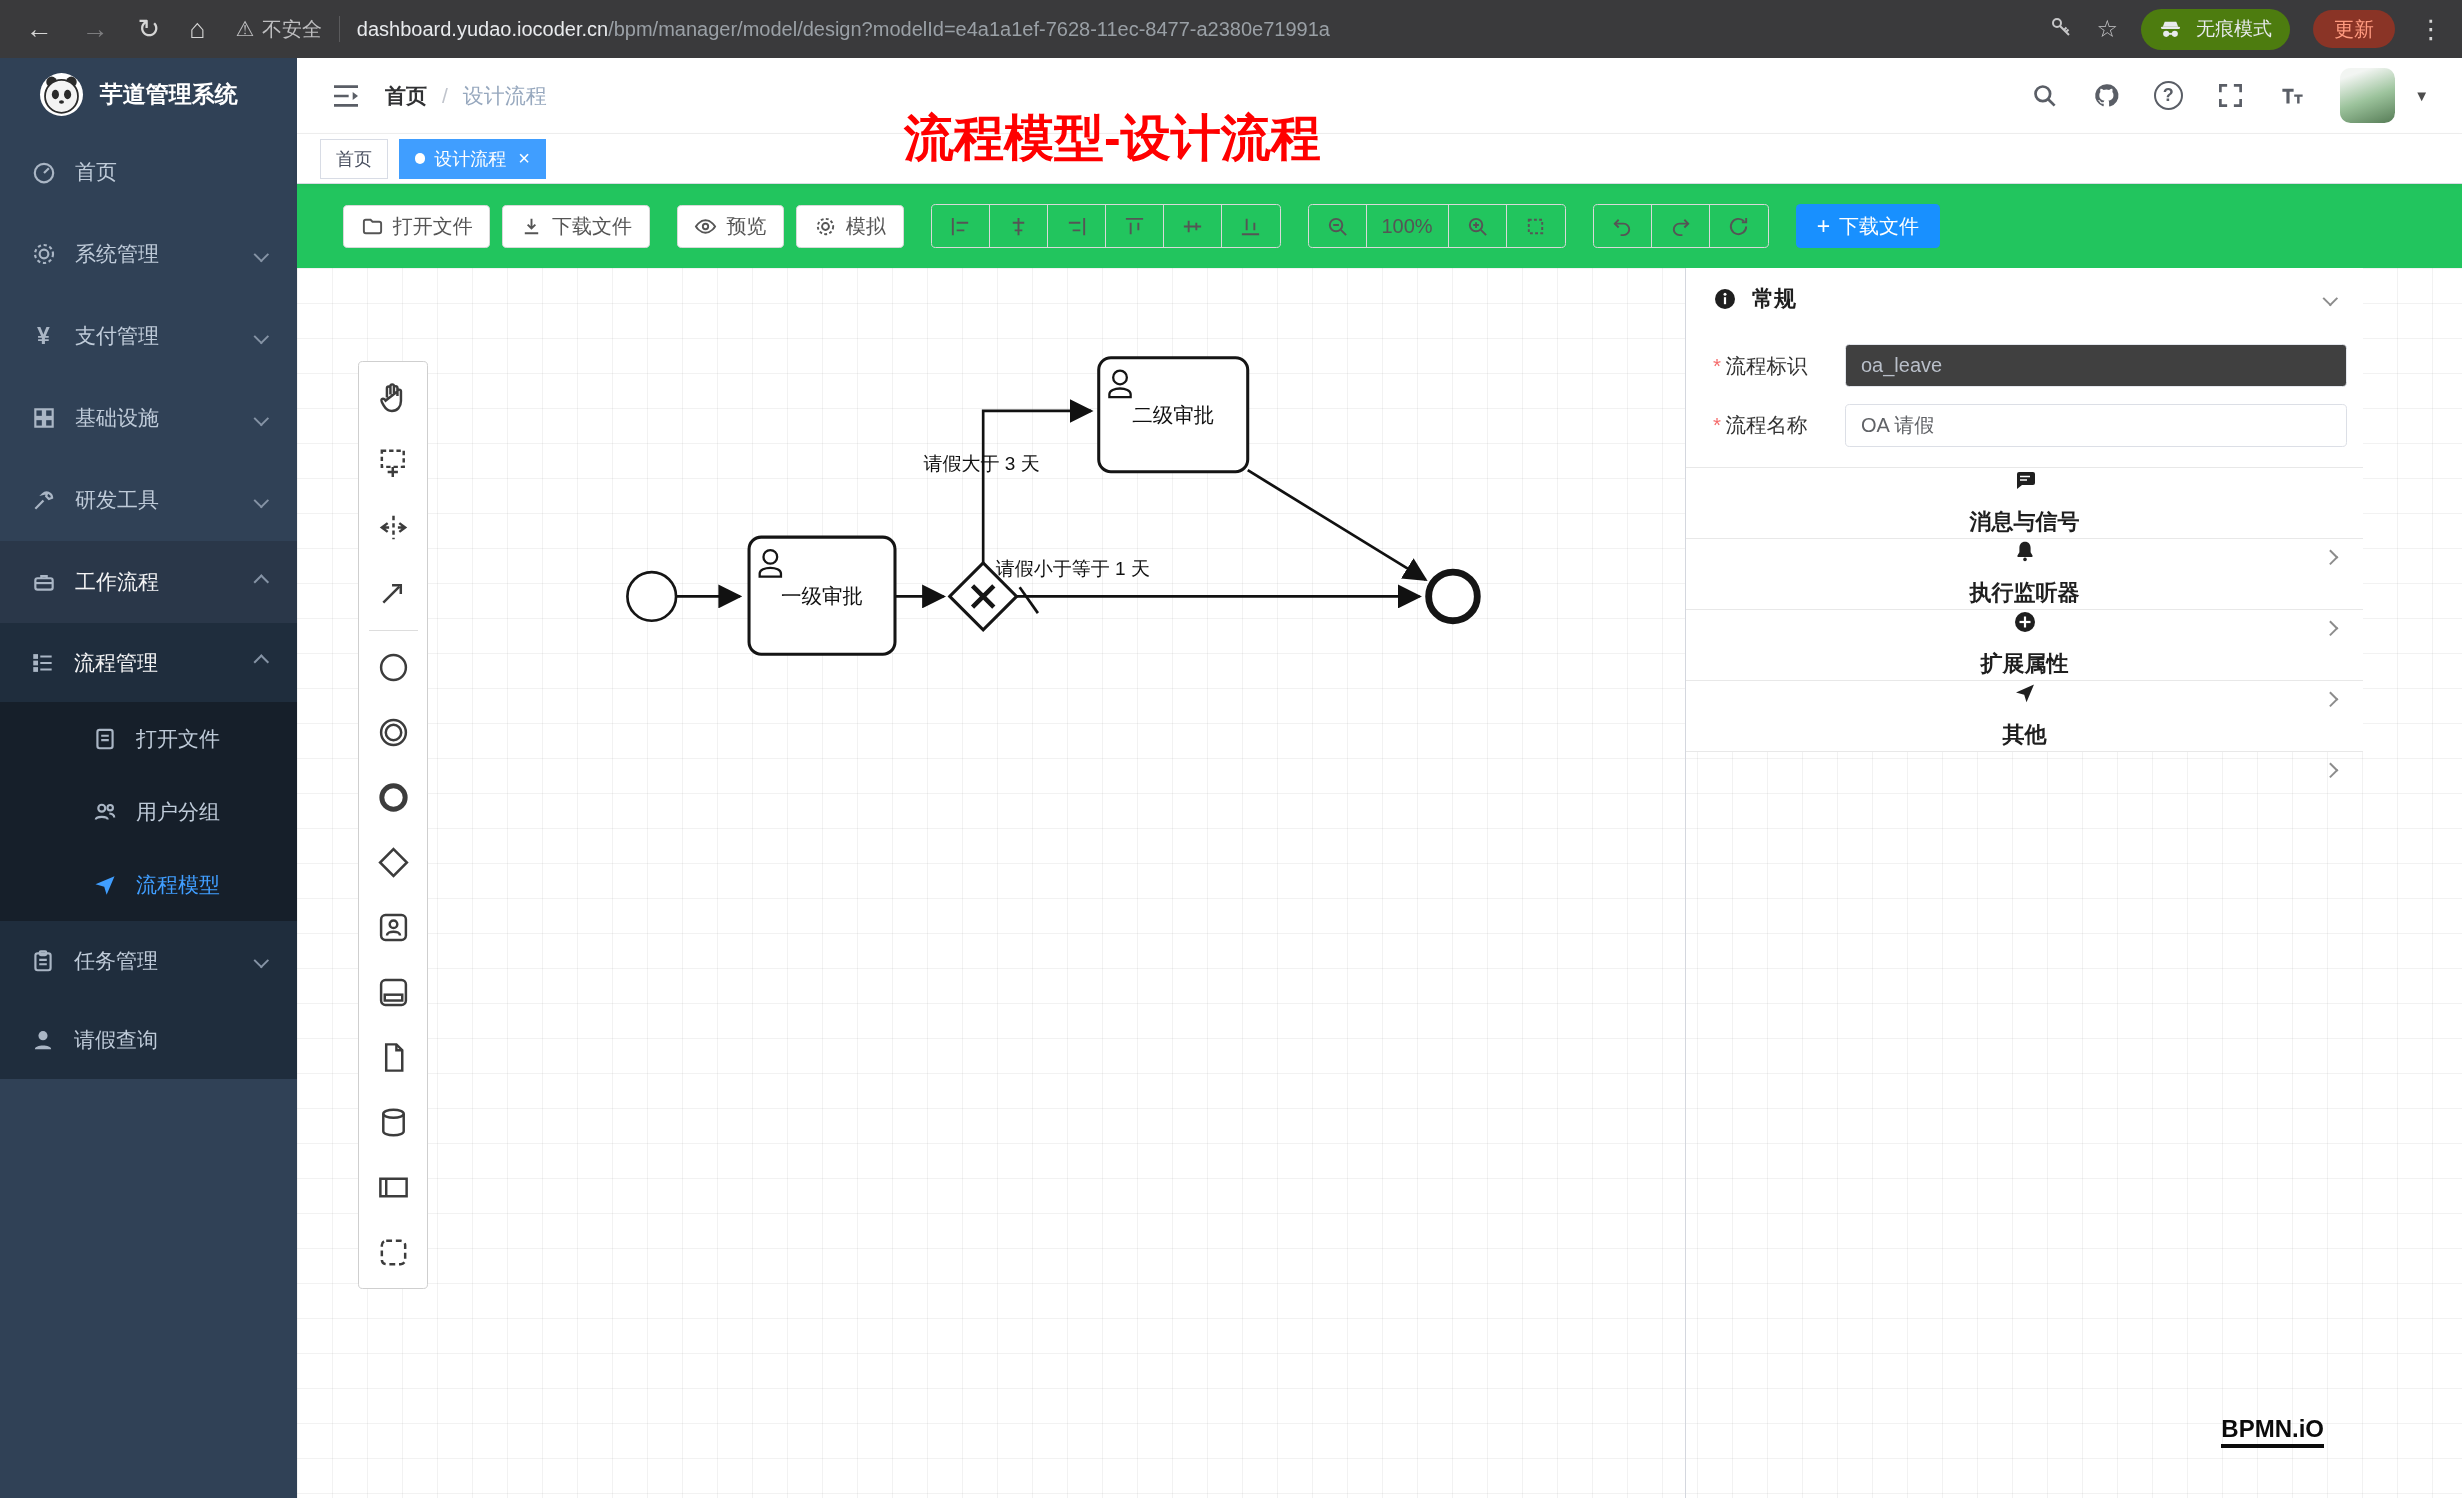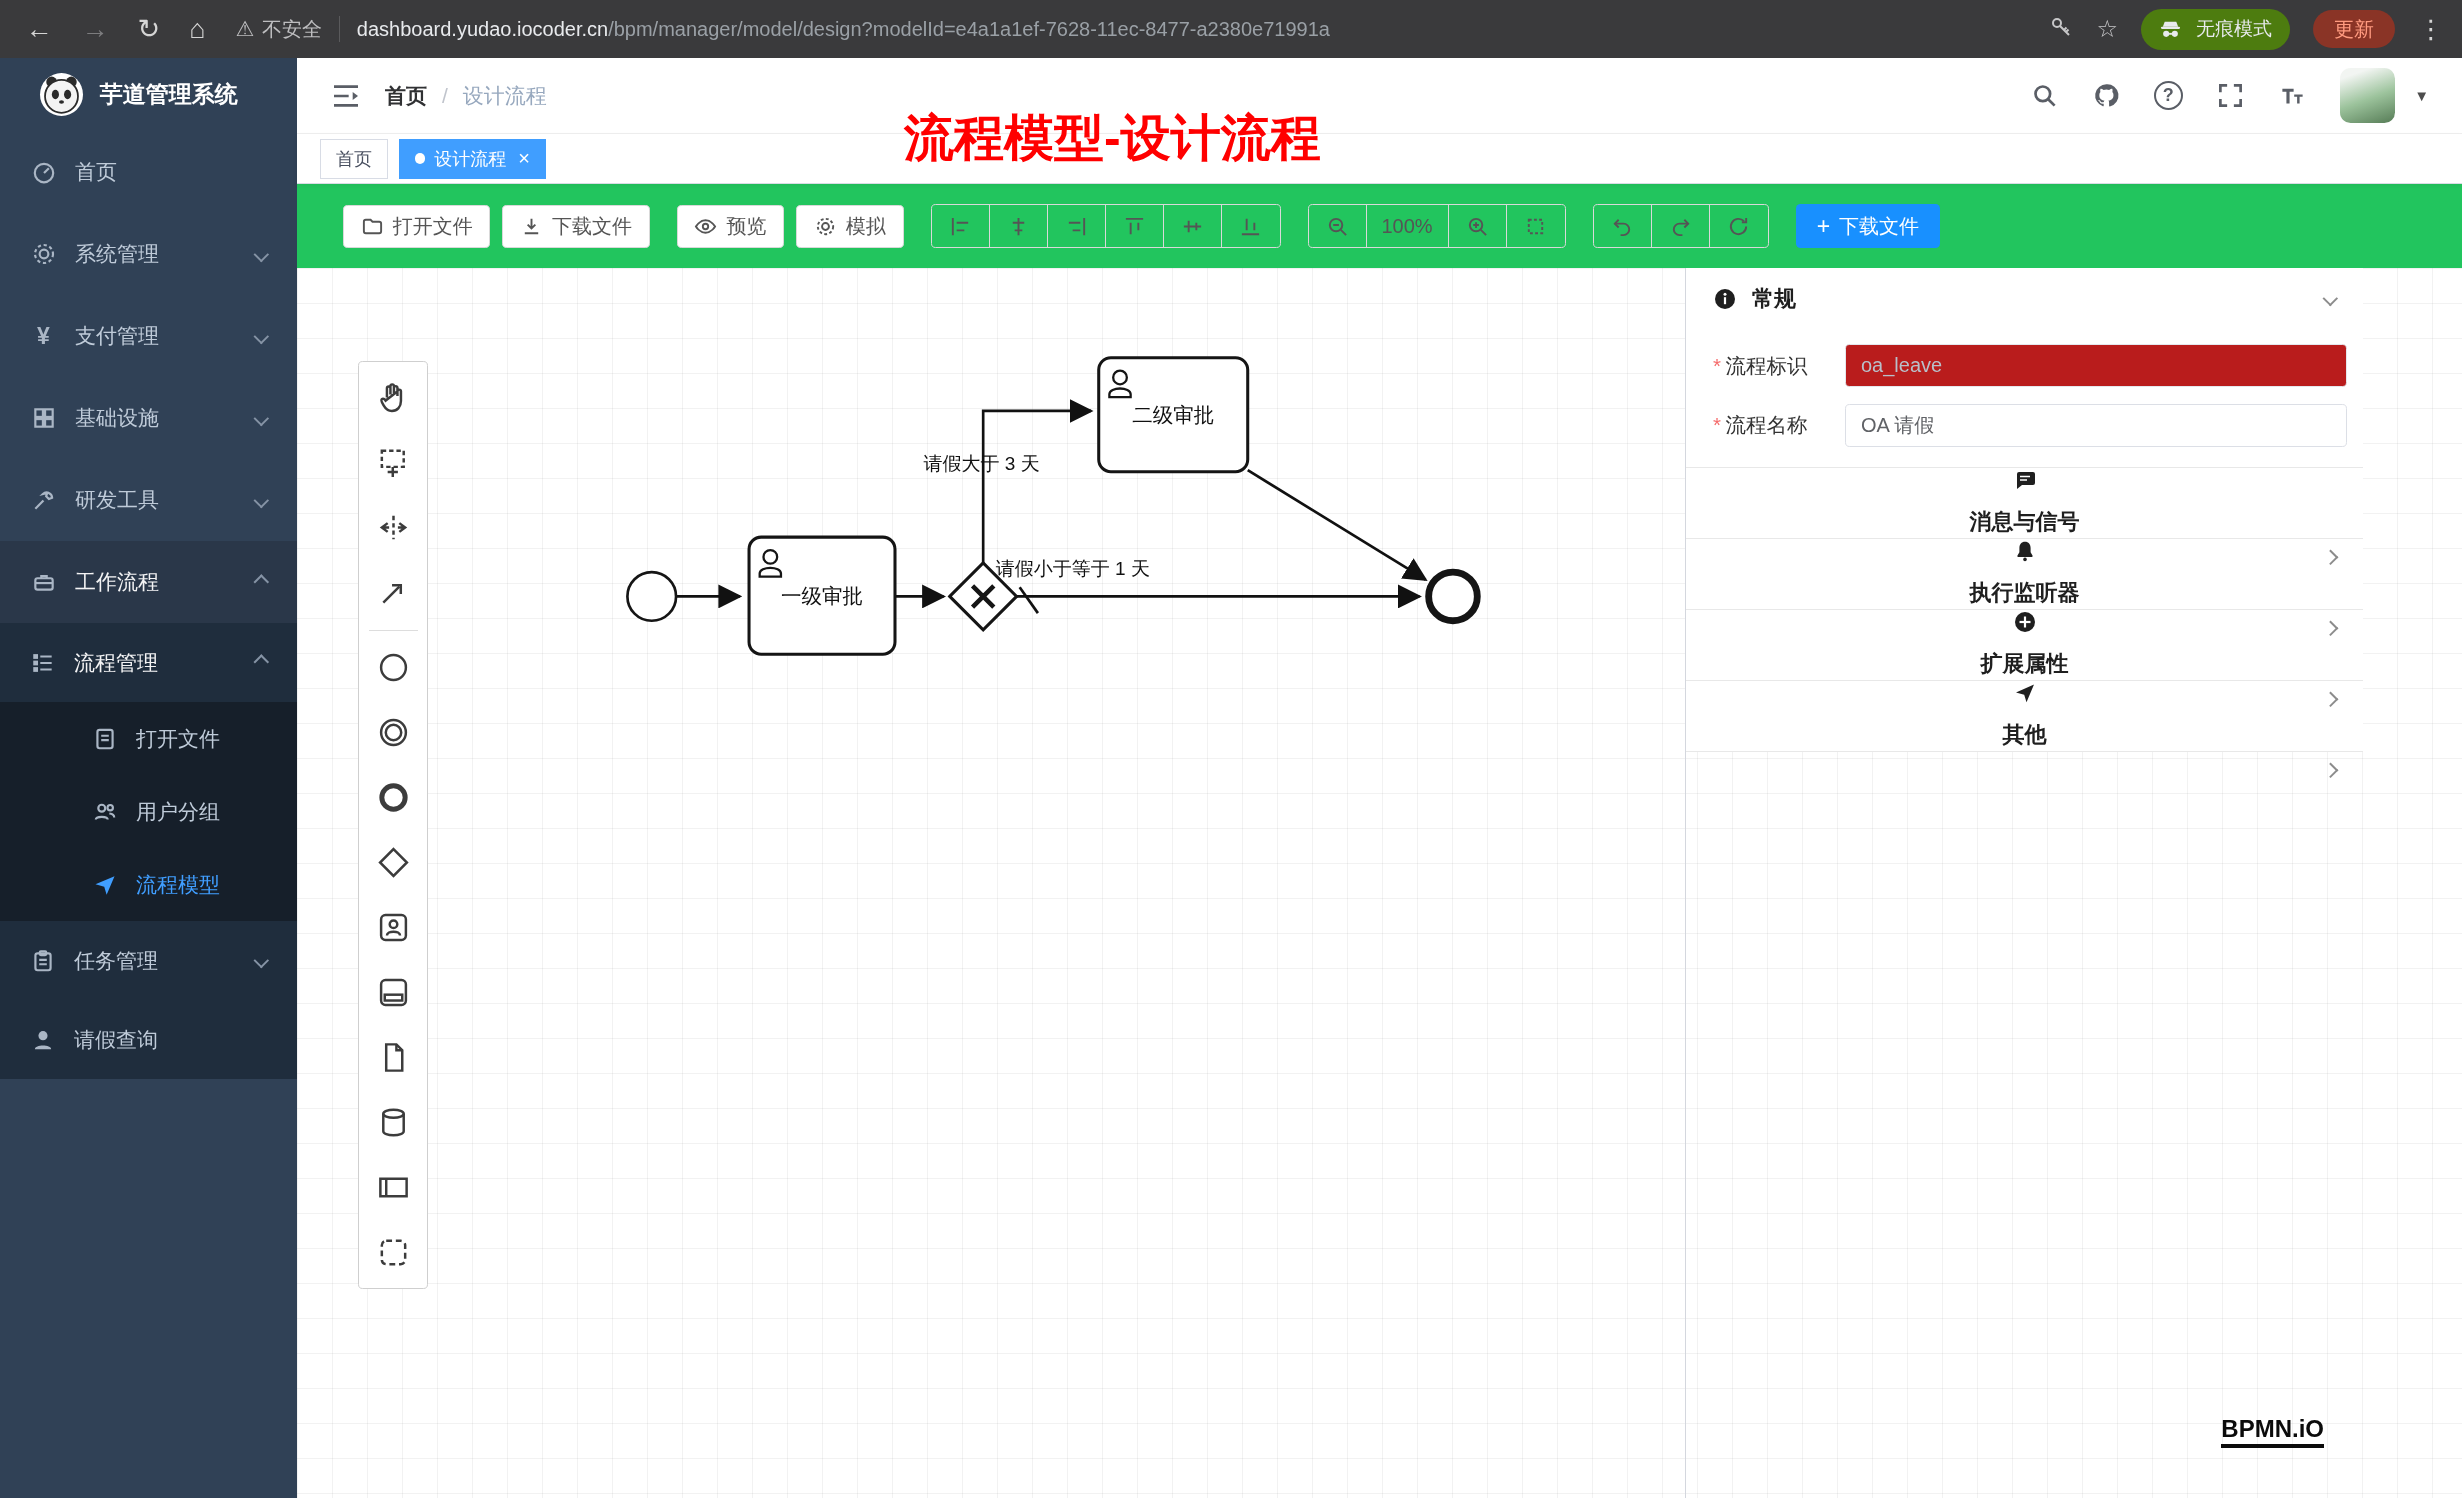--- a/index.html
+++ b/index.html
@@ -101,21 +101,21 @@
   .sec-head svg { width:24px; height:24px; flex-shrink:0; }
   .chev { width:10.6px; height:10.6px; border-right:2.3px solid #8c8c8c; border-bottom:2.3px solid #8c8c8c; margin-left:auto; flex-shrink:0; }
   .chev.down { transform:rotate(45deg); }
   .chev.right { transform:rotate(-45deg); }
   .gen-body { padding:15px 0 20px; }
   .field { display:flex; align-items:center; margin-bottom:16.7px; padding-left:27px; }
   .field:last-child { margin-bottom:0; }
   .field .lab { width:132px; font-size:20.5px; color:#333; flex-shrink:0; }
   .star { color:#f56c6c; margin-right:4.6px; }
   .field input { width:502px; height:43px; border:0.8px solid #dcdfe6; border-radius:4.6px; padding:0 15px; font-size:20px; color:#606266; background:#fff; outline:none; font-family:inherit; }
-  .field input:disabled { background:#b91c1c; border-color:#e4e7ed; color:#b9bfc9; }
+  .field input:disabled { background:#404040; border-color:#e4e7ed; color:#b9bfc9; }
 
   .watermark { position:absolute; right:138px; bottom:50px; font-weight:800; font-size:24px; color:#0b0b0b; border-bottom:4.6px solid #0b0b0b; padding-bottom:1.5px; z-index:7; cursor:pointer; }
 
   .annotation { position:absolute; left:607px; top:47px; font-size:50px; font-weight:800; color:#ff0000; z-index:60; pointer-events:none; white-space:nowrap; }
 </style>
 </head>
 <body>
 
 <div class="chrome">
   <div class="cnav">

